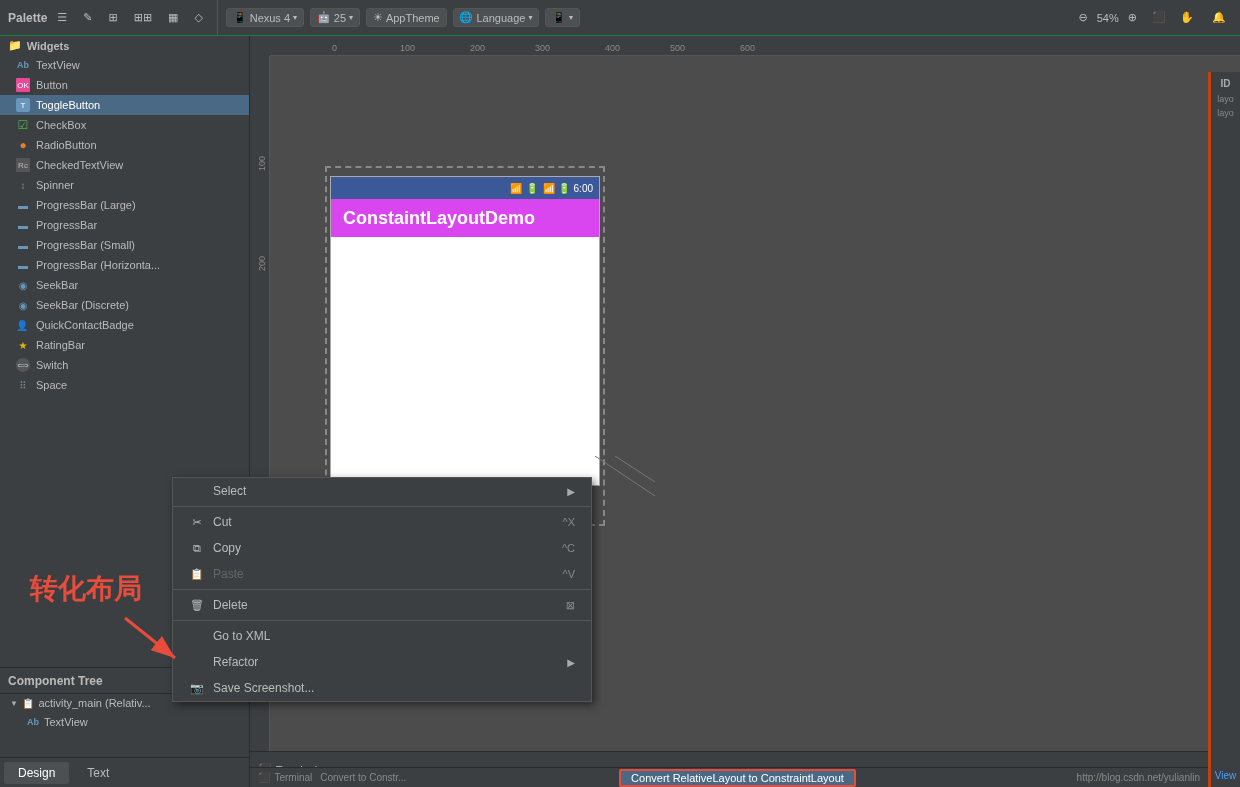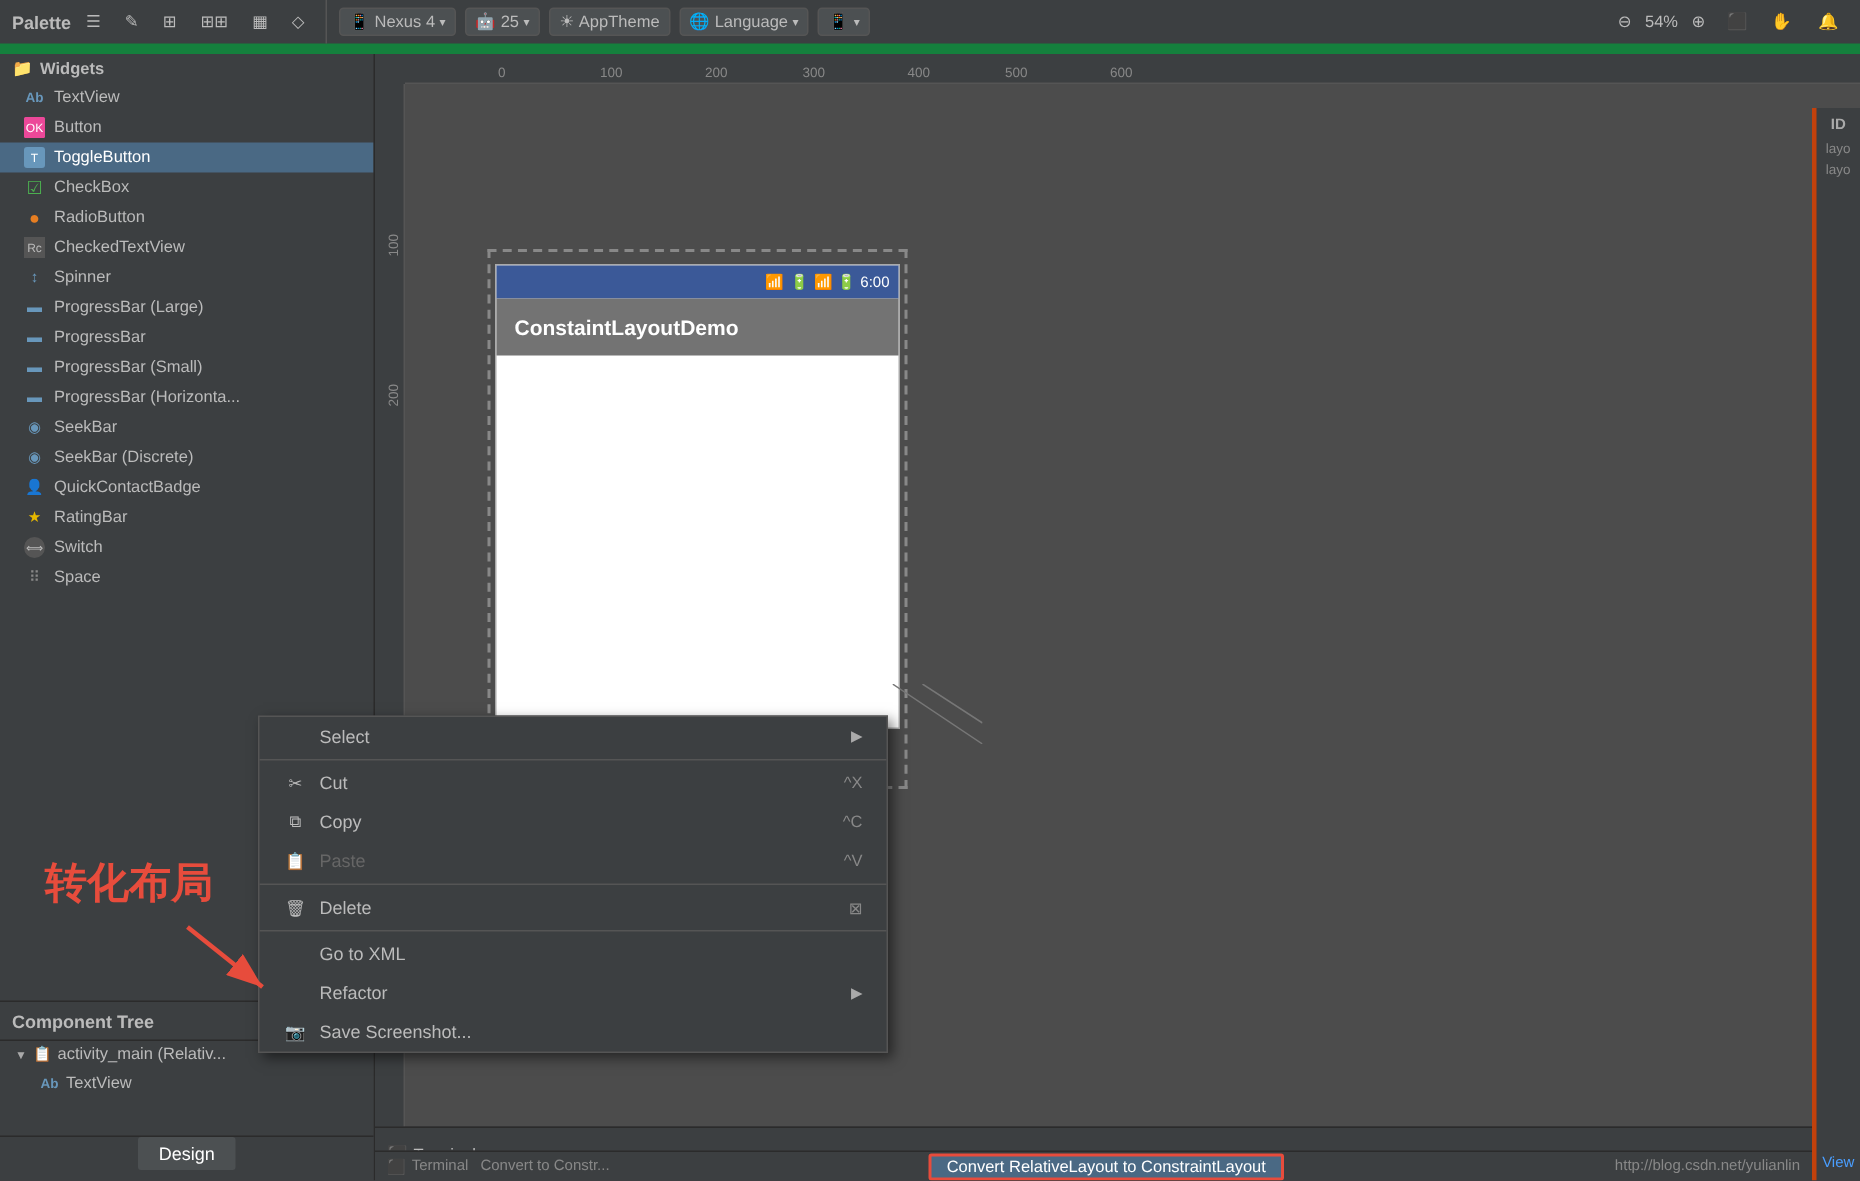--- a/index.html
+++ b/index.html
@@ -11,21 +11,21 @@
       font-size: 12px;
       background: #3c3f41;
       color: #bbbbbb;
       position: relative;
     }
 
     
     .top-toolbar {
       height: 36px;
       background: #3c3f41;
-      border-bottom: 7px solid #15803d;
+      border-bottom: 1px solid #15803d;
       display: flex;
       align-items: center;
       padding: 0 8px;
       gap: 6px;
       position: absolute;
       top: 0; left: 0; right: 0;
     }
     .toolbar-section {
       display: flex;
       align-items: center;
@@ -273,25 +273,25 @@
       display: flex;
       align-items: center;
       justify-content: flex-end;
       padding: 0 6px;
       font-size: 10px;
       color: white;
       gap: 4px;
     }
     .phone-title-bar {
       height: 38px;
-      background: #737373;
+      background: #d946ef;
       display: flex;
       align-items: center;
       padding: 0 12px;
-      font-size: 14px;
+      font-size: 18px;
       color: white;
       font-weight: bold;
     }
     .phone-content {
       background: white;
       flex: 1;
       padding: 8px;
       font-size: 12px;
       color: #333;
       height: 250px;
@@ -505,21 +505,21 @@
         <span class="tree-triangle">▼</span>
         <span style="font-size:10px;color:#6897bb;">📋</span>
         <span>activity_main (Relativ...</span>
       </div>
       <div class="component-tree-child">
         <span class="palette-icon icon-ab">Ab</span>
         <span>TextView</span>
       </div>
     </div>
 
-    <div style="position:absolute; bottom:0; left:0; right:0; height:30px; background:#3c3f41; border-top:1px solid #2b2b2b; display:flex; align-items:center; padding:0 4px; gap:4px;flex-direction:column;">
+    <div style="position:absolute; bottom:0; left:0; right:0; height:30px; background:#3c3f41; border-top:1px solid #2b2b2b; display:flex; align-items:center; padding:0 4px; gap:4px;">
       <button class="tab-btn active">Design</button>
       <button class="tab-btn">Text</button>
     </div>
   </div>
 
   <div class="design-area">
 
     <div class="ruler-h">
       <span class="ruler-tick-h" style="left:62px;">0</span>
       <span class="ruler-tick-h" style="left:130px;">100</span>

